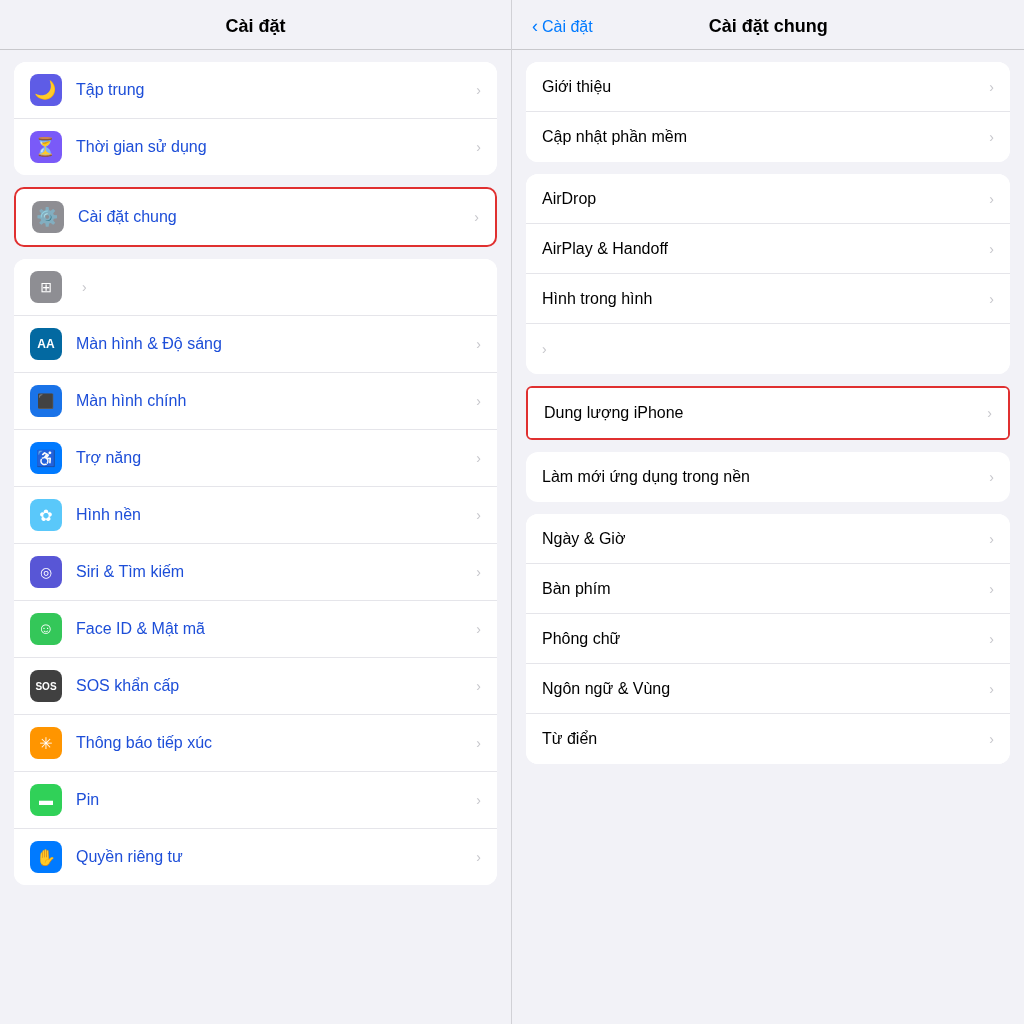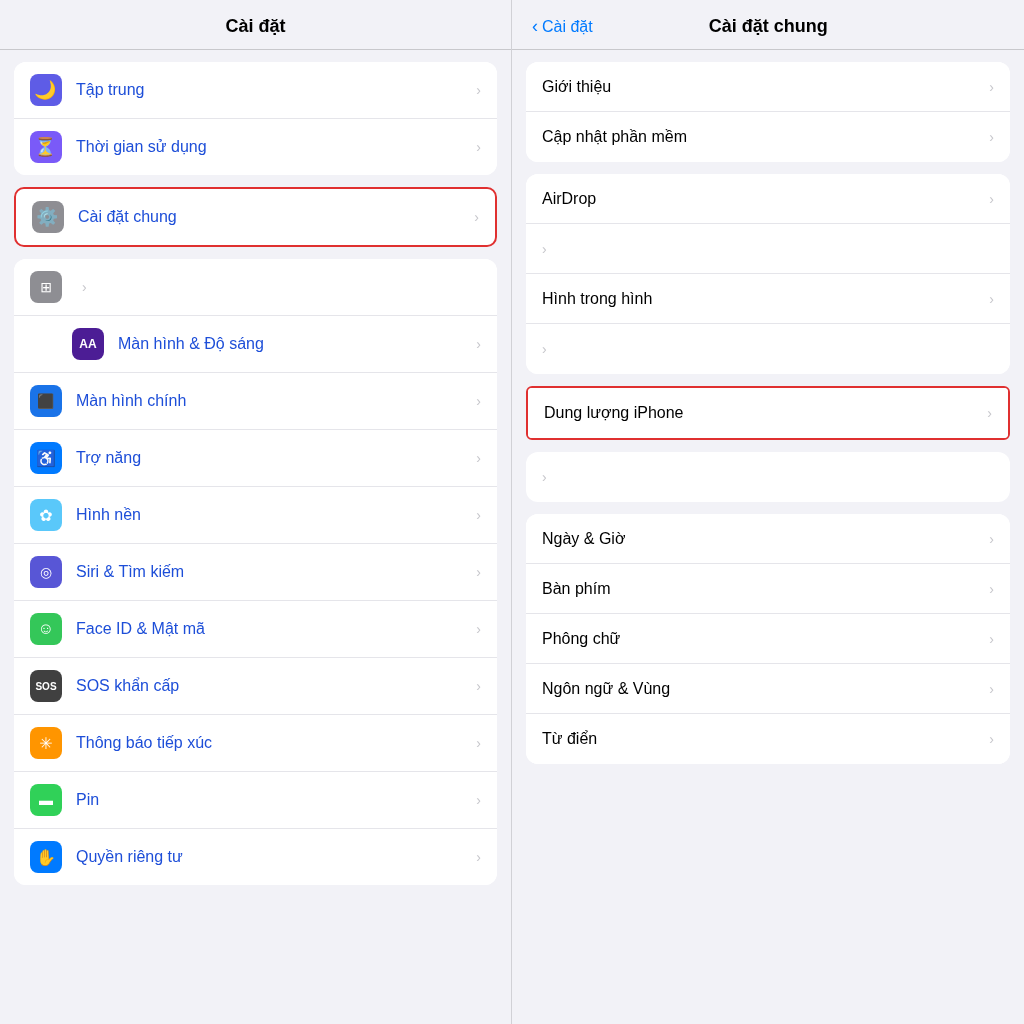--- a/index.html
+++ b/index.html
@@ -105,21 +105,21 @@
       justify-content: center;
       margin-right: 14px;
       flex-shrink: 0;
       font-size: 18px;
       color: #fff;
     }
 
     .icon-purple { background: #5e5ce6; }
     .icon-purple2 { background: #7a5af8; }
     .icon-gray { background: #8e8e93; }
-    .icon-blue-light { background: #4c1d95; margin-left: 42px; }
+    .icon-blue-light { background: #0369a1; }
     .icon-blue { background: #1a73e8; }
     .icon-blue2 { background: #007aff; }
     .icon-green { background: #34c759; }
     .icon-green2 { background: #30d158; }
     .icon-orange { background: #ff9500; }
     .icon-red { background: #404040; }
     .icon-teal { background: #5ac8fa; }
     .icon-indigo { background: #5856d6; }
 
     .item-label {
@@ -275,40 +275,42 @@
       <span class="right-chevron">›</span>
     </div>
   </div>
 
   <div class="right-group">
     <div class="right-item">
       <span class="right-item-label">AirDrop</span>
       <span class="right-chevron">›</span>
     </div>
     <div class="right-item">
+      <span class="right-item-label">AirPlay &amp; Handoff</span>
       <span class="right-chevron">›</span>
     </div>
     <div class="right-item">
       <span class="right-item-label">Hình trong hình</span>
       <span class="right-chevron">›</span>
     </div>
     <div class="right-item">
       <span class="right-chevron">›</span>
     </div>
   </div>
 
   <div style="margin: 8px 14px; background:#fff; border-radius:6px; border:2px solid #e03030; overflow:hidden;">
     <div class="right-item" style="border-bottom:none;">
       <span class="right-item-label">Dung lượng iPhone</span>
       <span class="right-chevron">›</span>
     </div>
   </div>
 
   <div class="right-group">
     <div class="right-item" style="border-bottom:none;">
+      <span class="right-item-label">Làm mới ứng dụng trong nền</span>
       <span class="right-chevron">›</span>
     </div>
   </div>
 
   <div class="right-group">
     <div class="right-item">
       <span class="right-item-label">Ngày &amp; Giờ</span>
       <span class="right-chevron">›</span>
     </div>
     <div class="right-item">

